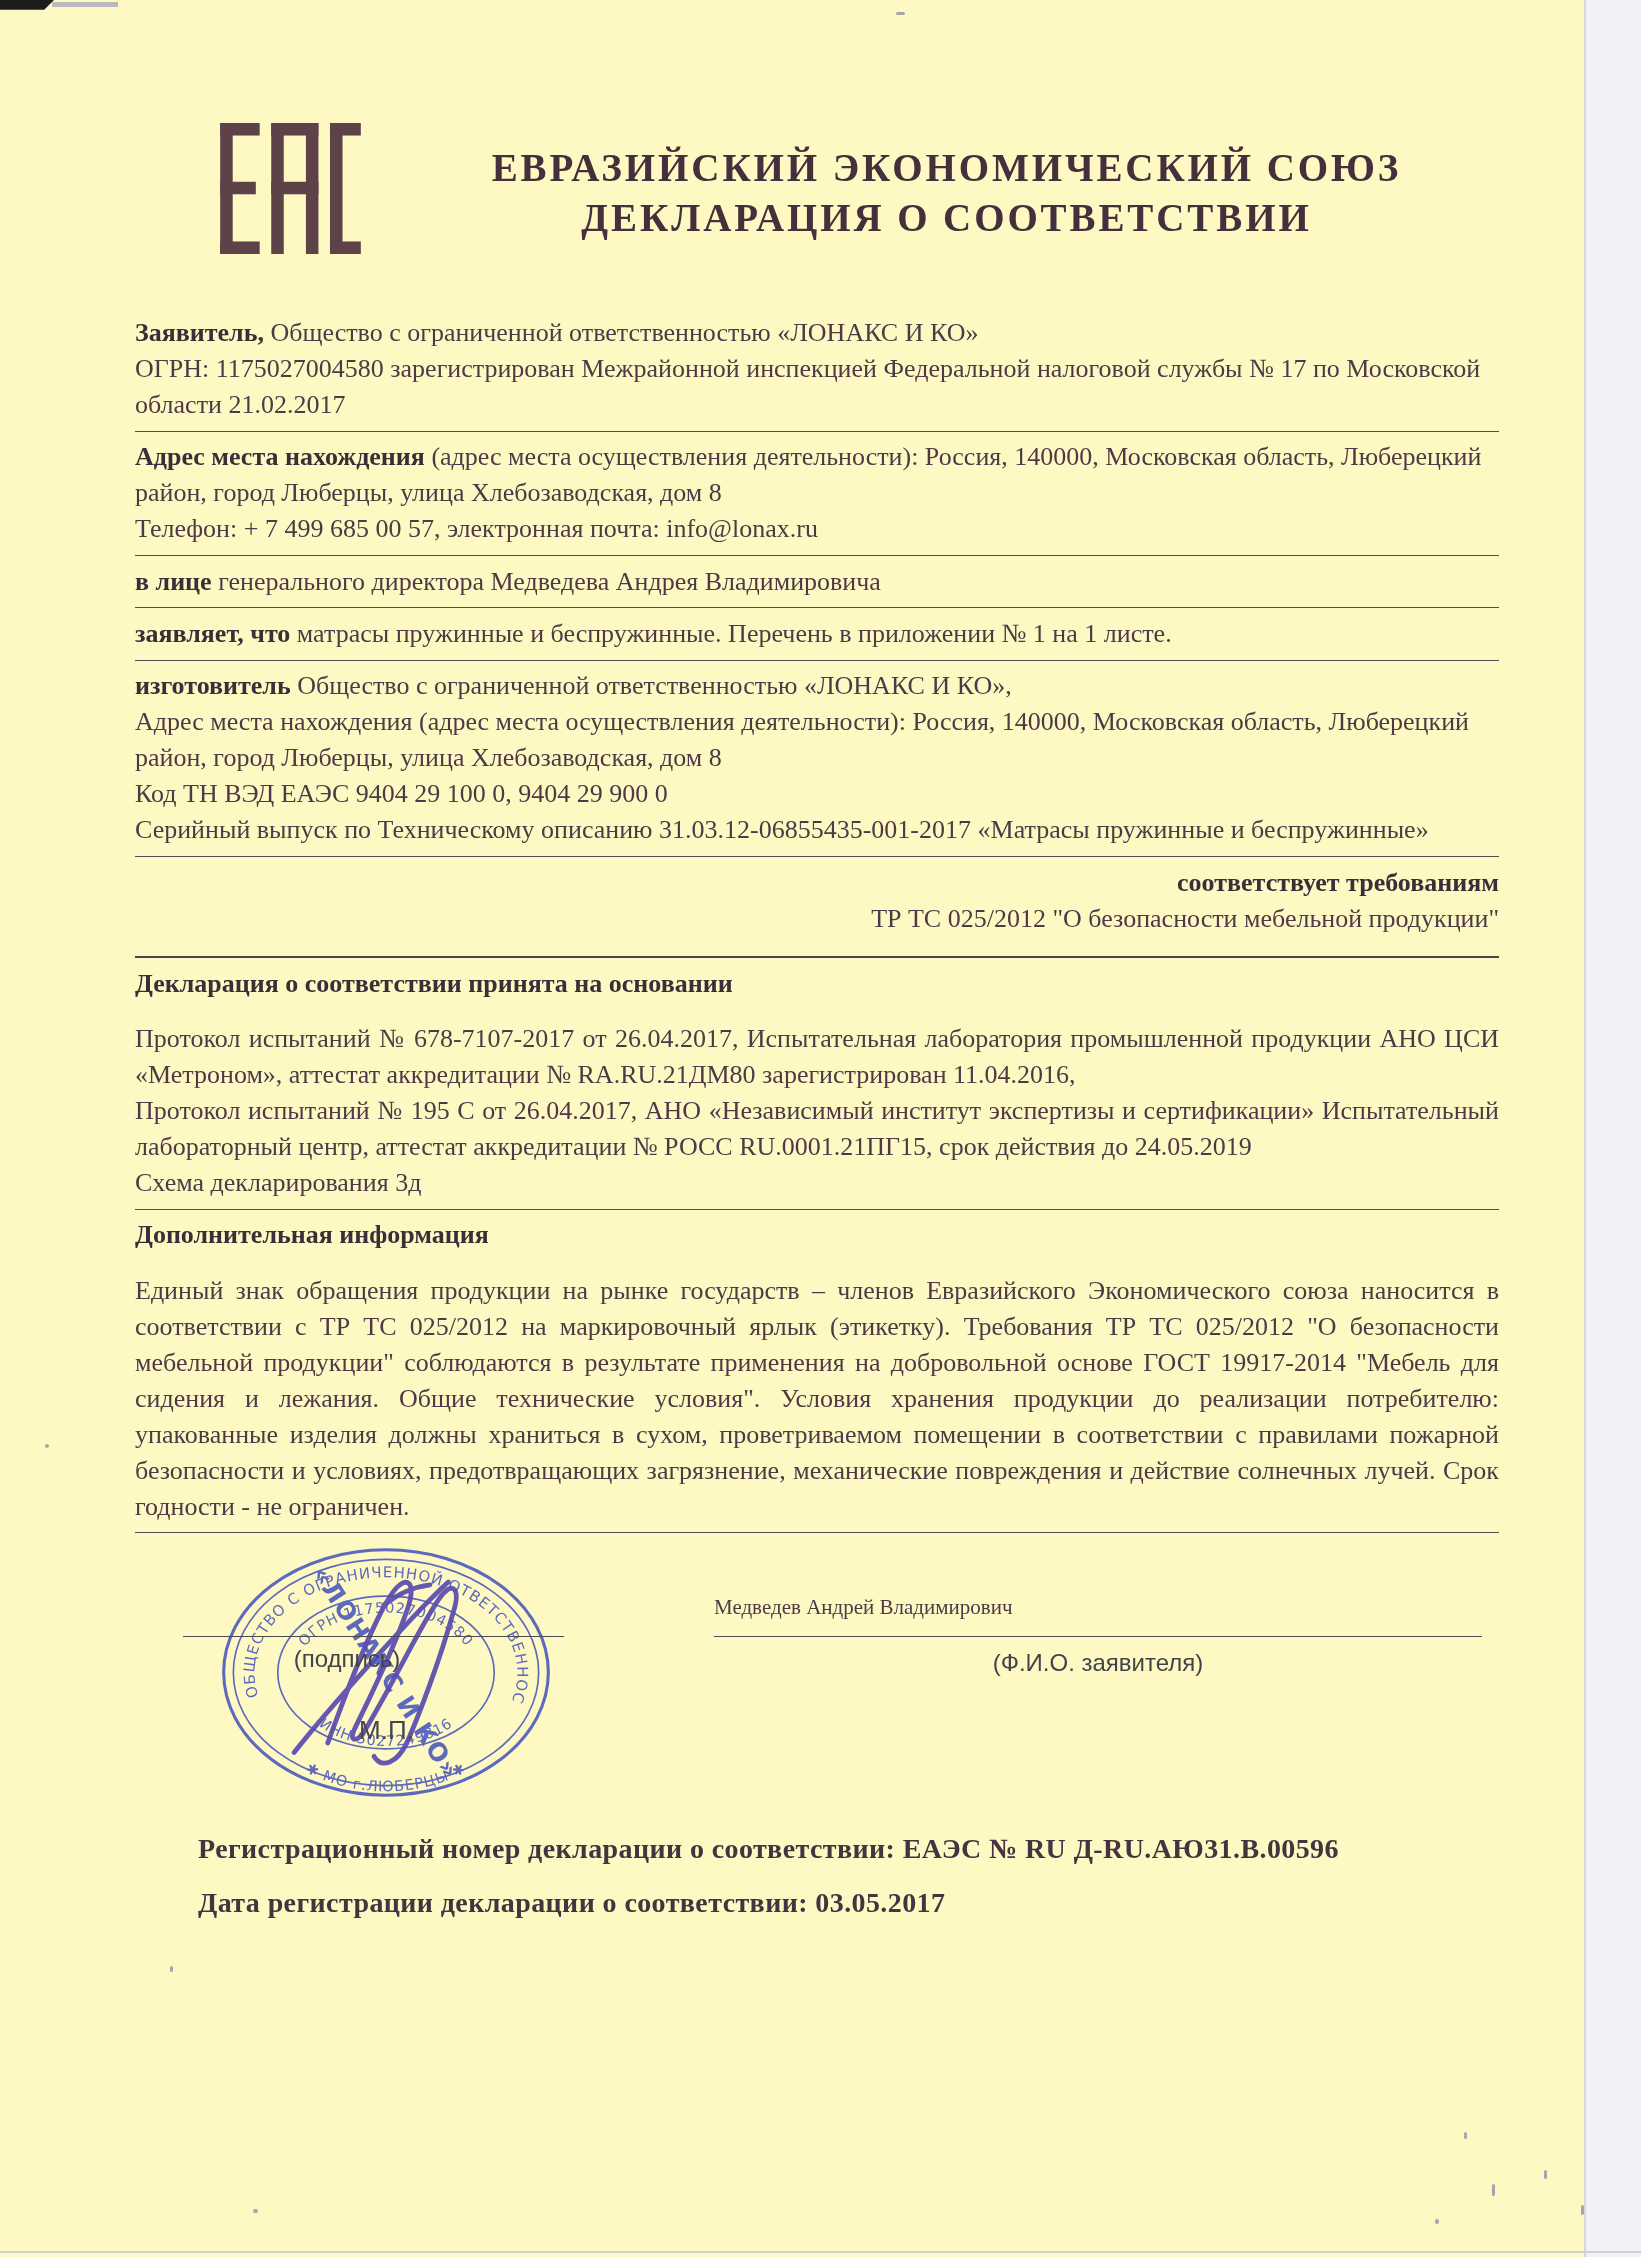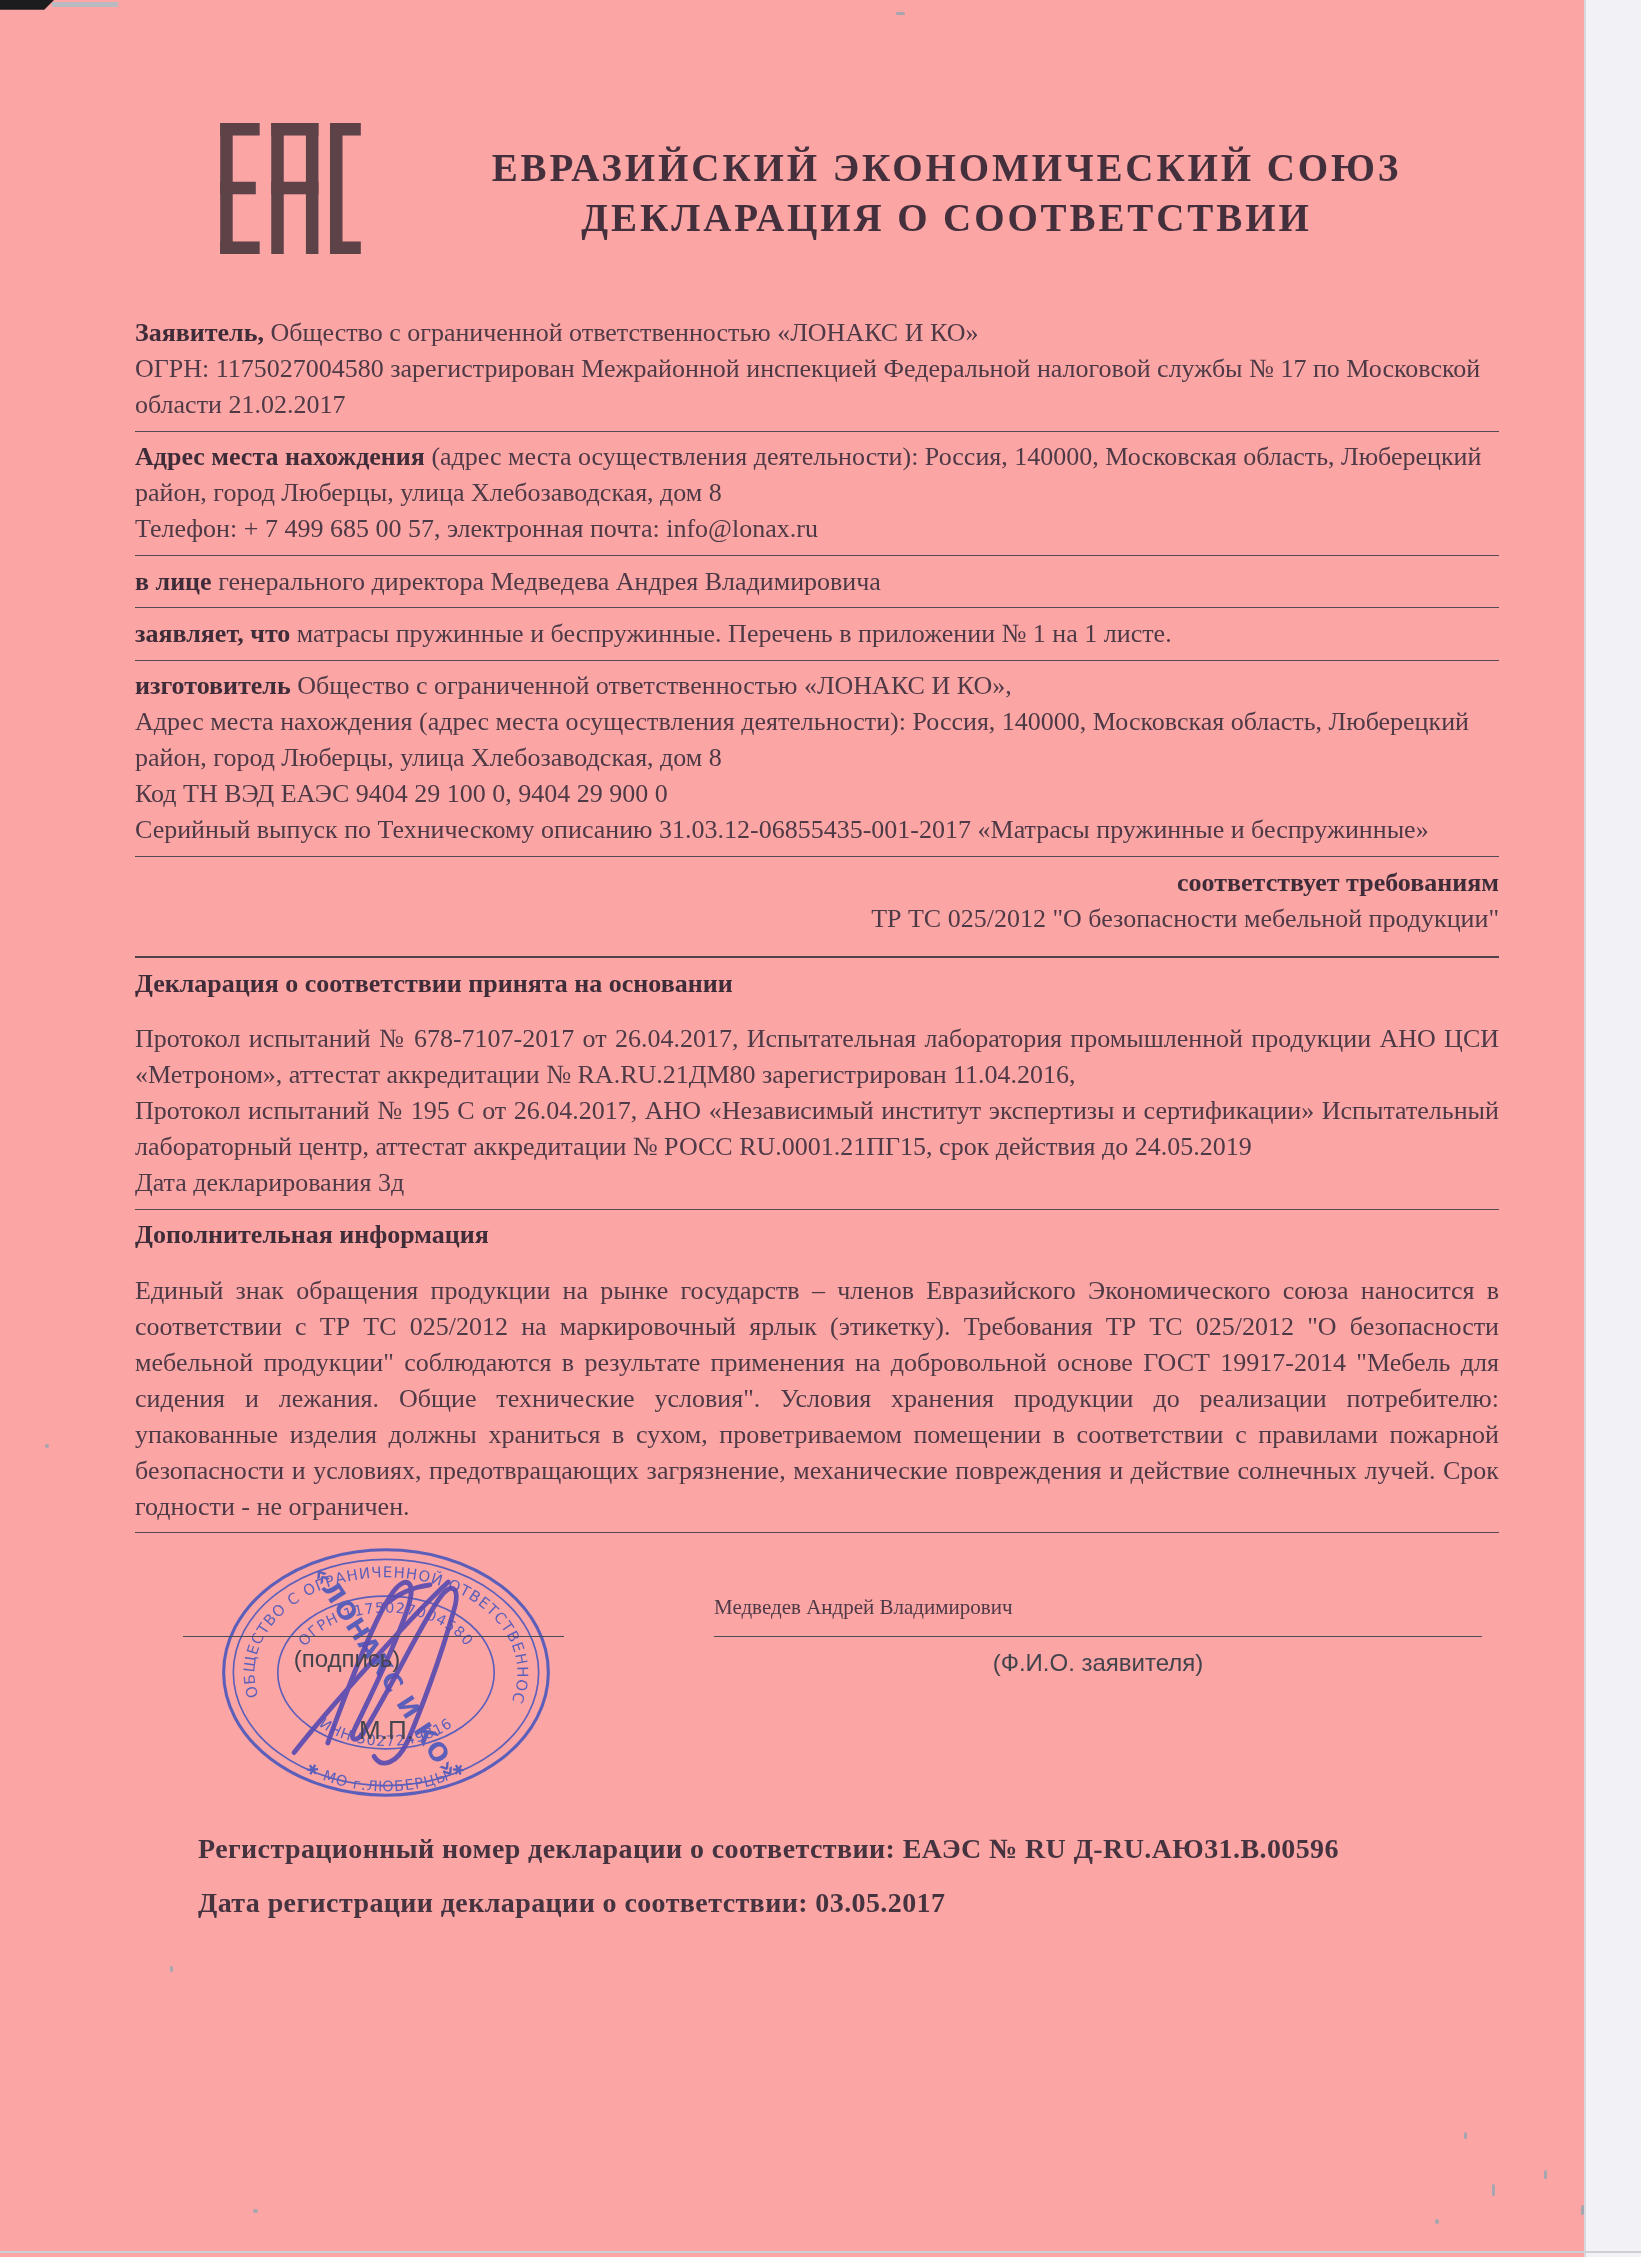--- a/index.html
+++ b/index.html
@@ -1,20 +1,20 @@
 <!DOCTYPE html>
 <html><head>
 <meta charset="utf-8">
 <style>
   html,body{margin:0;padding:0;}
   body{background:#e8e8ea;}
   .page{
     position:relative;
     width:1641px;height:2257px;
-    background:#fca5a5;
+    background:#fef9c3;
     overflow:hidden;
     font-family:"Liberation Serif", serif;
     color:#4d3a46;
   }
   
   .corner-mark{position:absolute;left:0;top:0;width:54px;height:9.7px;background:#1c1c1e;clip-path:polygon(0 0,100% 0,82% 100%,0 100%);}
   .corner-tail{position:absolute;left:52px;top:1.9px;width:66px;height:4.8px;background:#b9b9c0;}
   .edge-right-strip{position:absolute;left:1586px;top:0;width:55px;height:2257px;background:#f2f2f6;}
   .edge-right-line{position:absolute;left:1584px;top:0;width:1.9px;height:2257px;background:#d7d7de;}
   .edge-bottom-line{position:absolute;left:0;top:2251px;width:1641px;height:1.9px;background:#cfcfd6;}
@@ -126,21 +126,21 @@
 
     <div class="sec gap-bottom rule-thick">
       <div><b>соответствует требованиям</b></div>
       <div>ТР ТС 025/2012 "О безопасности мебельной продукции"</div>
     </div>
 
     <div class="sec">
       <div class="hdr-gap"><b>Декларация о соответствии принята на основании</b></div>
       <div class="just">Протокол испытаний № 678-7107-2017 от 26.04.2017, Испытательная лаборатория промышленной продукции АНО ЦСИ «Метроном», аттестат аккредитации № RA.RU.21ДМ80 зарегистрирован 11.04.2016,</div>
       <div class="just">Протокол испытаний № 195 С от 26.04.2017, АНО «Независимый институт экспертизы и сертификации» Испытательный лабораторный центр, аттестат аккредитации № РОСС RU.0001.21ПГ15, срок действия до 24.05.2019</div>
-      <div>Дата декларирования 3д</div>
+      <div>Схема декларирования 3д</div>
     </div>
 
     <div class="sec">
       <div class="hdr-gap"><b>Дополнительная информация</b></div>
       <div class="just">Единый знак обращения продукции на рынке государств – членов Евразийского Экономического союза наносится в соответствии с  ТР ТС 025/2012 на маркировочный ярлык (этикетку). Требования ТР ТС 025/2012 "О безопасности мебельной продукции" соблюдаются в результате применения на добровольной основе ГОСТ 19917-2014 "Мебель для сидения и лежания. Общие технические условия". Условия хранения продукции до реализации потребителю: упакованные изделия должны храниться в сухом, проветриваемом помещении в соответствии с правилами пожарной безопасности и условиях, предотвращающих загрязнение, механические повреждения и действие солнечных лучей.  Срок годности - не ограничен.</div>
     </div>
 
   </div>
 
   <div class="stamp">

